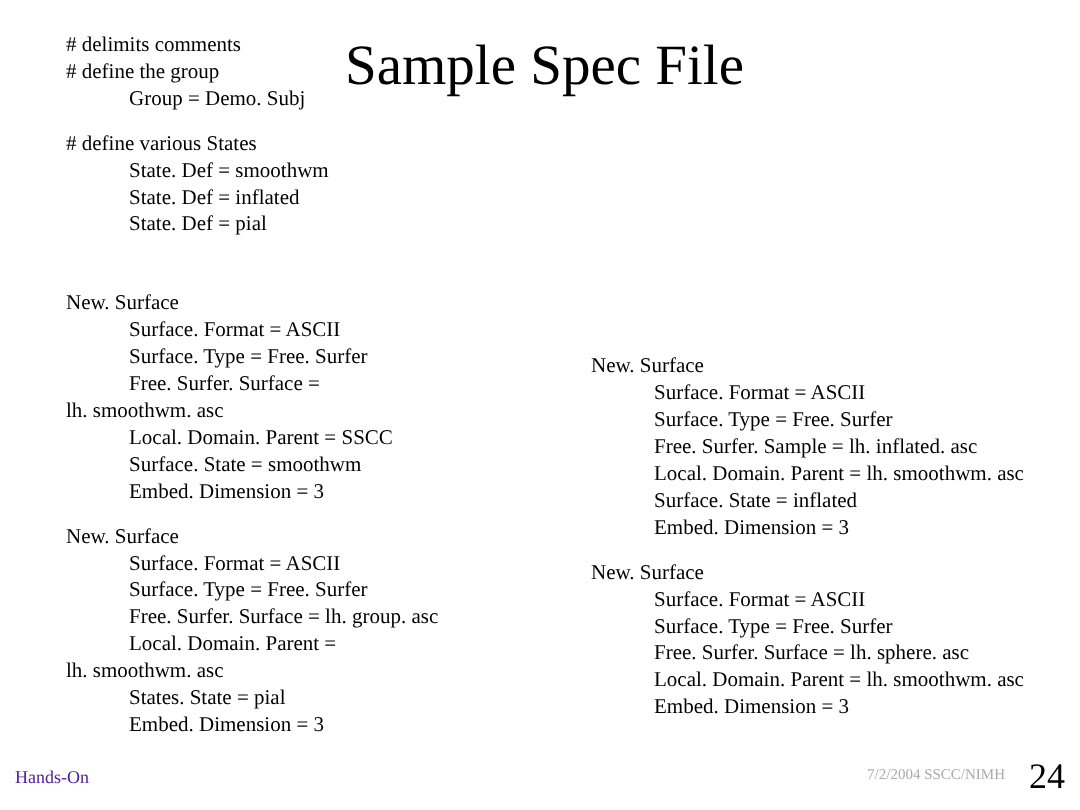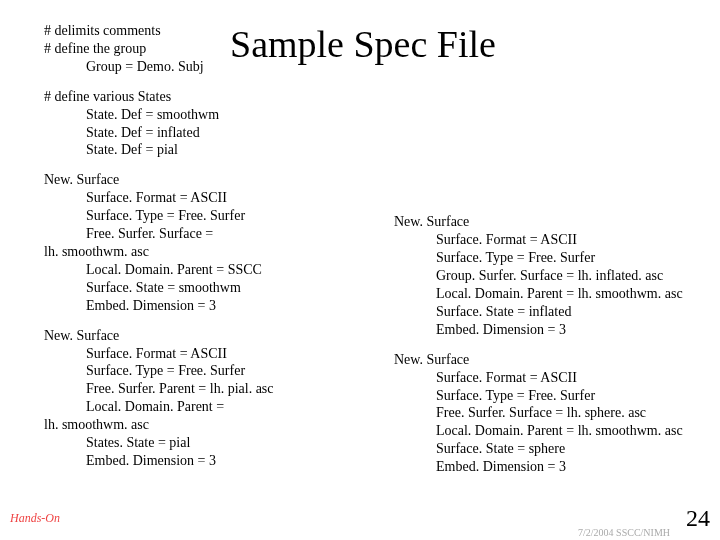--- a/index.html
+++ b/index.html
@@ -3,25 +3,25 @@
 <meta charset="utf-8">
 <style>
   * { margin: 0; padding: 0; box-sizing: border-box; }
   html, body { width: 720px; height: 540px; background: #fff; font-family: "Times New Roman", Times, serif; color: #000; }
   .slide { position: relative; width: 720px; height: 540px; padding: 22px 28px 16px 44px; }
   .title { position: absolute; top: 22px; left: 230px; font-size: 38px; font-weight: 400; }
   .body { font-size: 14px; line-height: 1.28; }
   .block { margin-bottom: 12px; }
   .indent { padding-left: 42px; }
   .cols { display: flex; gap: 40px; margin-top: 6px; }
-  .col-l, .col-r { flex: 0 0 auto; }
+  .col-l, .col-r { flex: 0 0 auto; margin-top: 23px; }
   .col-l { width: 310px; }
   .col-r { width: 290px; padding-top: 42px; }
-  .footer-l { position: absolute; left: 10px; bottom: 14px; font-size: 12px; font-style: italic; color: #ef4444; margin-top: 38px; }
-  .footer-r { position: absolute; right: 50px; bottom: 2px; font-size: 10px; color: #aaa; }
+  .footer-l { position: absolute; left: 10px; bottom: 14px; font-size: 12px; color: #4c1d95; margin-top: 38px; }
+  .footer-r { position: absolute; right: 50px; bottom: 18px; font-size: 10px; color: #aaa; }
   .page-num { position: absolute; right: 10px; bottom: 8px; font-size: 24px; }
 </style>
 </head>
 <body>
 
 <div class="slide">
   <div class="title">Sample Spec File</div>
 
   <div class="body">
     <div class="block">
@@ -45,44 +45,43 @@
             <div class="indent">Free. Surfer. Surface =</div>
             <div>lh. smoothwm. asc</div>
             <div class="indent">Local. Domain. Parent = SSCC</div>
             <div class="indent">Surface. State = smoothwm</div>
             <div class="indent">Embed. Dimension = 3</div>
           </div>
         <div class="block">
             <div>New. Surface</div>
             <div class="indent">Surface. Format = ASCII</div>
             <div class="indent">Surface. Type = Free. Surfer</div>
-            <div class="indent">Free. Surfer. Parent = lh. pial. asc</div>
+            <div class="indent">Free. Surfer. Surface = lh. group. asc</div>
             <div class="indent">Local. Domain. Parent =</div>
             <div>lh. smoothwm. asc</div>
             <div class="indent">States. State = pial</div>
             <div class="indent">Embed. Dimension = 3</div>
           </div>
       </div>
       <div class="col-r">
         <div class="block">
             <div>New. Surface</div>
             <div class="indent">Surface. Format = ASCII</div>
             <div class="indent">Surface. Type = Free. Surfer</div>
-            <div class="indent">Group. Surfer. Surface = lh. inflated. asc</div>
+            <div class="indent">Free. Surfer. Sample = lh. inflated. asc</div>
             <div class="indent">Local. Domain. Parent = lh. smoothwm. asc</div>
             <div class="indent">Surface. State = inflated</div>
             <div class="indent">Embed. Dimension = 3</div>
           </div>
         <div class="block">
             <div>New. Surface</div>
             <div class="indent">Surface. Format = ASCII</div>
             <div class="indent">Surface. Type = Free. Surfer</div>
             <div class="indent">Free. Surfer. Surface = lh. sphere. asc</div>
             <div class="indent">Local. Domain. Parent = lh. smoothwm. asc</div>
-            <div class="indent">Surface. State = sphere</div>
             <div class="indent">Embed. Dimension = 3</div>
           </div>
       </div>
     </div>
   </div>
 
   <div class="footer-l">Hands-On</div>
   <div class="footer-r">7/2/2004 SSCC/NIMH</div>
   <div class="page-num">24</div>
 </div>

